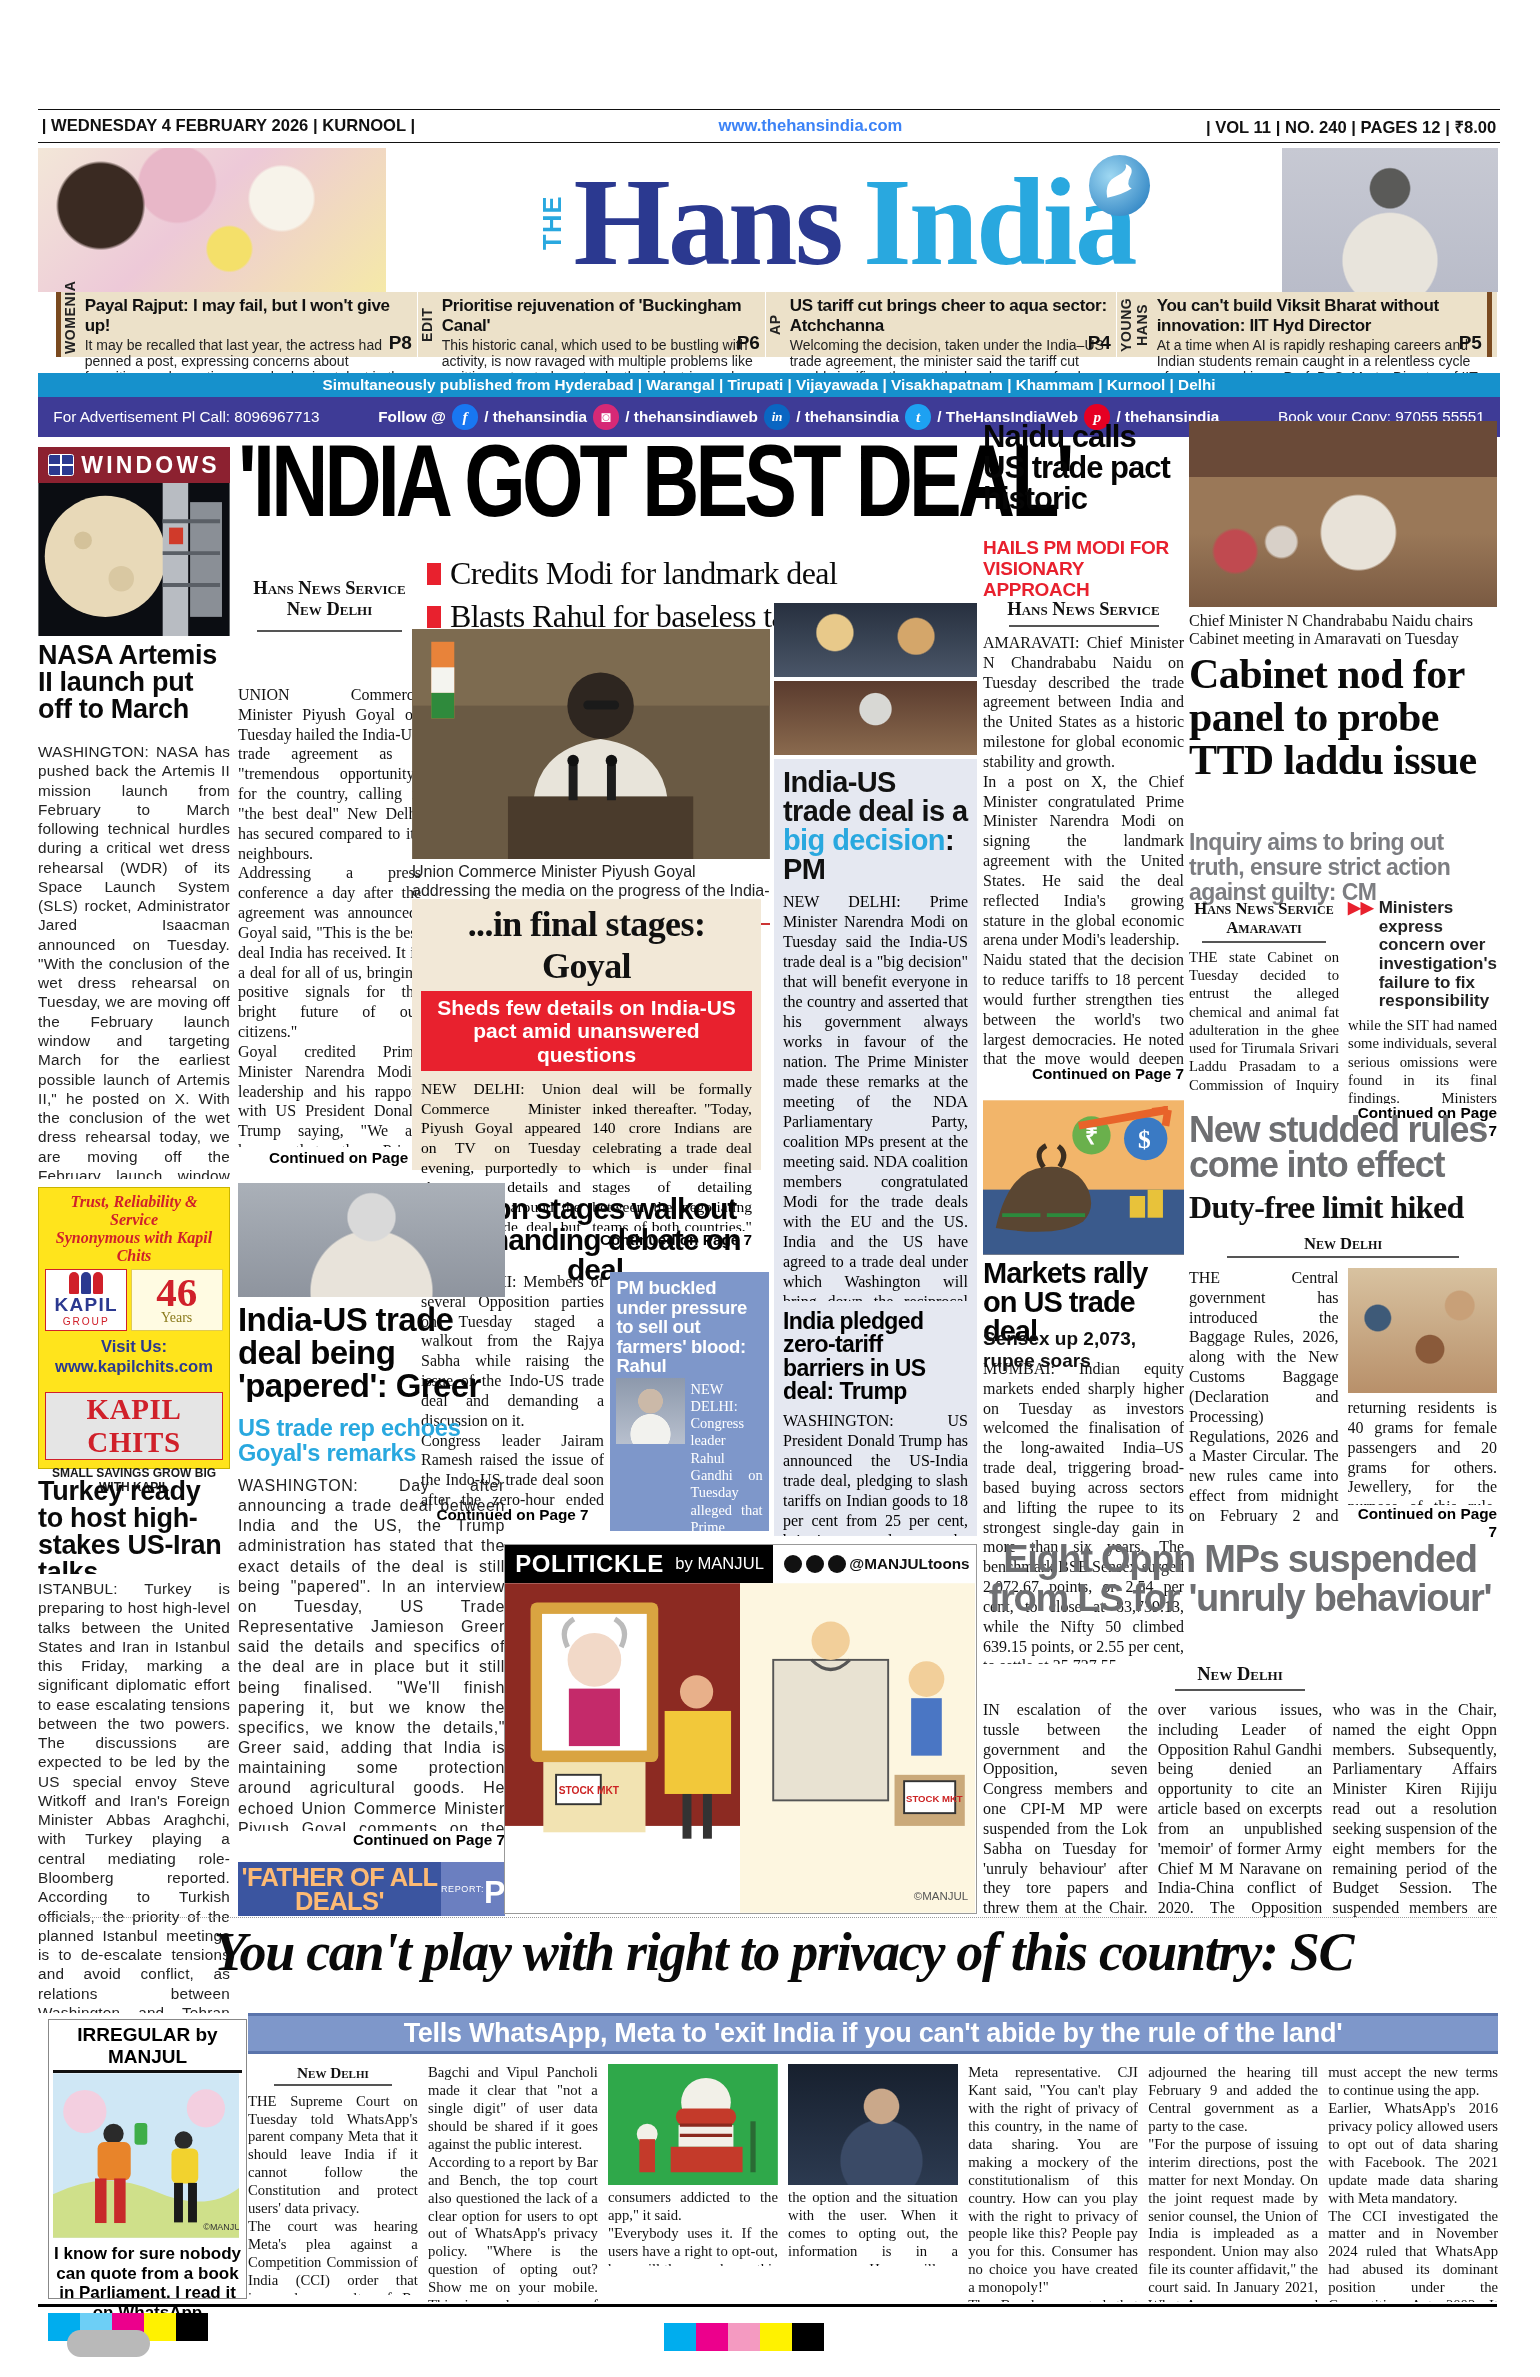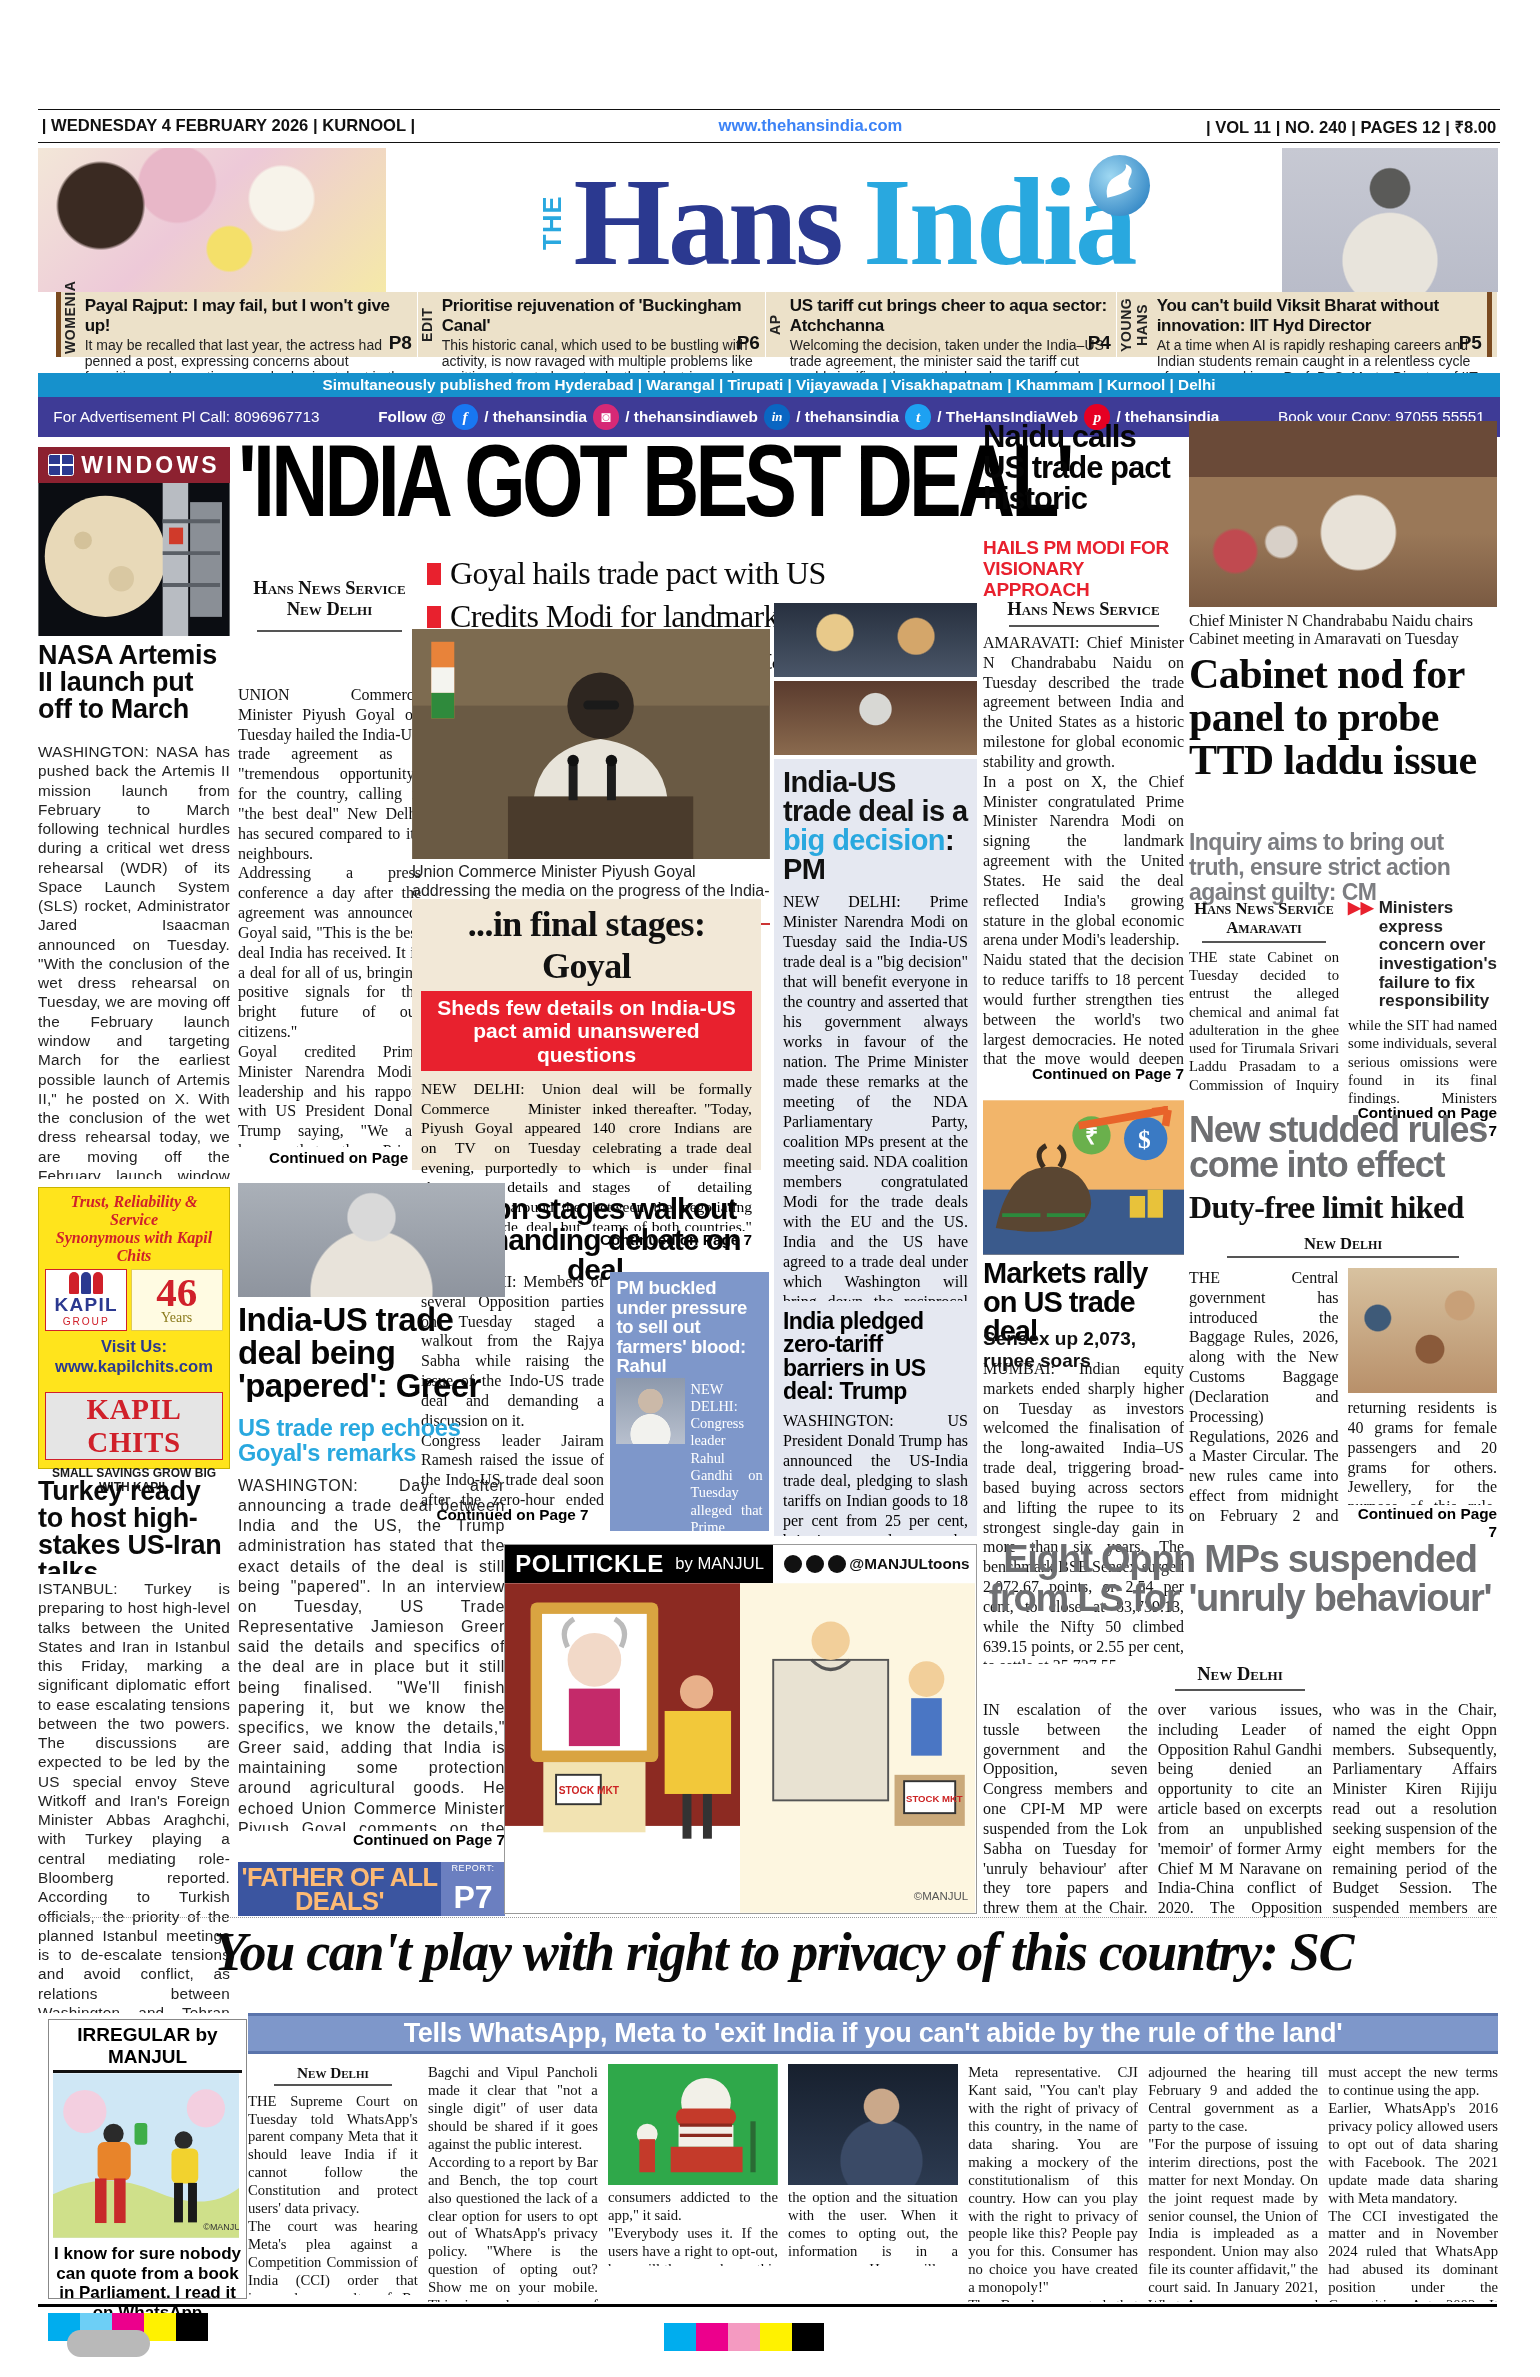--- a/index.html
+++ b/index.html
@@ -120,21 +120,21 @@
   .rahulbox .rb { margin-top:5.1px; color:#fff; font-family:"Liberation Serif",serif; font-size:14.4px; line-height:1.2; }
   .rahul-photo { float:left; width:69px; height:66px; margin:2.6px 5.1px 1.3px 0; background: radial-gradient(circle at 50% 35%, #cbb9a8 0 22%, transparent 23%), radial-gradient(circle at 50% 85%, #f2f2ee 0 30%, transparent 31%), linear-gradient(#8d99ac,#b8c0ce); }
 
   
   .greer-photo { left:238px; top:1183px; width:267px; height:114px; background: radial-gradient(circle at 50% 30%, #d9d9d9 0 15%, transparent 16%), radial-gradient(circle at 50% 95%, #e8e3da 0 35%, transparent 36%), linear-gradient(#aab0b8,#8e949e); }
   .greer-title { left:238px; top:1303px; width:267px; font-weight:bold; font-size:33px; line-height:1.0; letter-spacing:-0.6px; color:#050505; }
   .greer-sub { left:238px; top:1416px; width:267px; color:#29a8df; font-weight:bold; font-size:23.6px; line-height:1.05; letter-spacing:-0.3px; }
   .greer-body { left:238px; top:1476px; width:267px; height:381px; }
   .father { left:238px; top:1862px; width:267px; height:54px; background:#3b55a0; display:flex; }
   .father .ft { flex:1; color:#fdba74; font-weight:bold; font-size:25.5px; line-height:0.95; display:flex; align-items:center; justify-content:center; text-align:center; letter-spacing:-0.6px; }
-  .father .fp { width:64px; background:#6b7fc0; color:#fff; display:flex; flex-direction:column; align-items:center; justify-content:center; }
+  .father .fp { width:64px; background:#6b7fc0; color:#fff; display:flex; flex-direction:row; align-items:center; justify-content:flex-start; }
   .father .fp small { font-size:9px; letter-spacing:0.6px; }
   .father .fp b { font-size:32px;margin-top:6px; }
 
   
   .politickle { left:504px; top:1544px; width:473px; height:370px; border:1.3px solid #999; background:#fff; }
   .pol-head { display:flex; height:38px; }
   .pol-label { background:#000; color:#fff; font-weight:bold; font-size:24px; display:flex; align-items:center; padding:0 10.2px; letter-spacing:0.6px; }
   .pol-by { background:#000; color:#fff; font-size:16.6px; display:flex; align-items:center; padding:0 9px 0 1.3px; }
   .pol-social { flex:1; display:flex; align-items:center; justify-content:flex-end; gap:3.8px; padding-right:6.4px; font-weight:bold; font-size:15.3px; color:#111; }
   .pol-social i { width:18px; height:18px; border-radius:50%; background:#111; display:inline-block; }
@@ -354,24 +354,20 @@
     <div class="byline">New Delhi</div>
     <div class="rule" style="margin:9px 19px 0;"></div>
   </div>
   <div class="abs bodytxt just pre hide-ov" style="left:238px;top:685px;width:183px;height:462px;">UNION Commerce Minister Piyush Goyal on Tuesday hailed the India-US trade agreement as a "tremendous opportunity" for the country, calling it "the best deal" New Delhi has secured compared to its neighbours.
 Addressing a press conference a day after the agreement was announced, Goyal said, "This is the best deal India has received. It is a deal for all of us, bringing positive signals for the bright future of our citizens."
 Goyal credited Prime Minister Narendra Modi's leadership and his rapport with US President Donald Trump saying, "We all know that the Prime Minister, leveraging his friendly relationship and close ties with President Trump, has finalised a trade deal with the United States of America that is the best deal India has received compared to all our neighbours, all the surrounding countries, and all the countries that compete with us.
 The minister criticised LoP Rahul Gandhi over claims that PM Modi had accepted the India-US trade deal under pressure. "Rahul Gandhi wants to mislead the public, he does not care about India's progress," the minister said.</div>
   <div class="abs cont" style="left:238px;top:1149px;width:183px;">Continued on Page 7</div>
 
   <div class="abs lead-bullets">
-    <div class="b">
-        <i></i>
-        <span>Goyal hails trade pact with US</span>
-      </div>
     <div class="b">
         <i></i>
         <span>Credits Modi for landmark deal</span>
       </div>
     <div class="b">
         <i></i>
         <span>Blasts Rahul for baseless talk</span>
       </div>
   </div>
 

